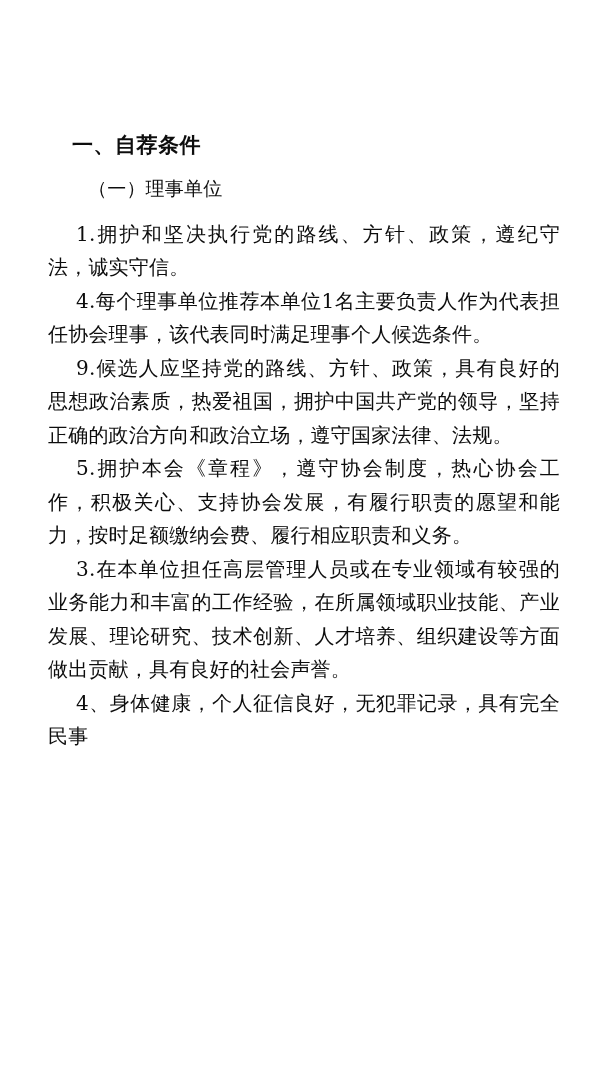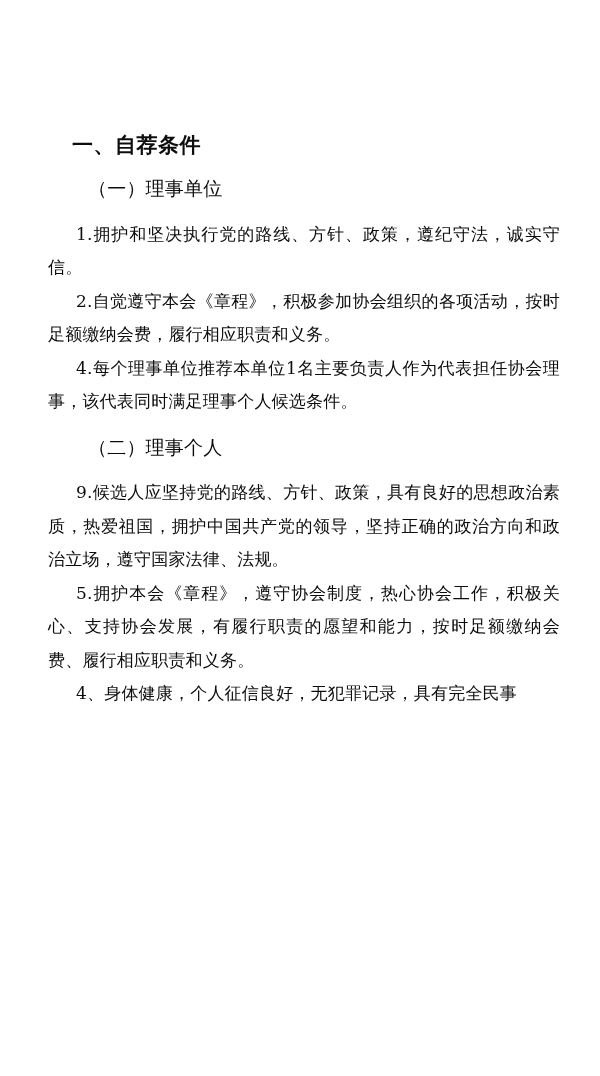--- a/index.html
+++ b/index.html
@@ -23,21 +23,21 @@
   .heading {
     font-family: "DejaVu Sans", "Liberation Sans", sans-serif;
     font-weight: bold;
     font-size: 21px;
     line-height: 30px;
     margin: 0 0 8px 0;
     text-indent: 24px;
     letter-spacing: 0.5px;
   }
   .para {
-    font-size: 17px;
+    font-size: 20px;
     line-height: 33.5px;
     margin: 0;
     text-indent: 28px;
     text-align: justify;
     letter-spacing: 0.2px;
     word-break: break-all;
   }
   .sub {
     font-size: 19px;
     line-height: 33.5px;
@@ -48,21 +48,20 @@
 </style>
 </head>
 <body>
 
 <div class="page">
 
   <h1 class="heading">一、自荐条件</h1>
 
   <p class="sub">（一）理事单位</p>
   <p class="para">1.拥护和坚决执行党的路线、方针、政策，遵纪守法，诚实守信。</p>
-  <p class="para">2.自觉遵守本会《章程》，积极参加协会组织的各项活动，按时足额缴纳会费，履行相应职责和义务。</p>
   <p class="para">4.每个理事单位推荐本单位1名主要负责人作为代表担任协会理事，该代表同时满足理事个人候选条件。</p>
 
-  <p class="sub">（二）理事个人</p>
   <p class="para">9.候选人应坚持党的路线、方针、政策，具有良好的思想政治素质，热爱祖国，拥护中国共产党的领导，坚持正确的政治方向和政治立场，遵守国家法律、法规。</p>
   <p class="para">5.拥护本会《章程》，遵守协会制度，热心协会工作，积极关心、支持协会发展，有履行职责的愿望和能力，按时足额缴纳会费、履行相应职责和义务。</p>
+  <p class="para">3.在本单位担任高层管理人员或在专业领域有较强的业务能力和丰富的工作经验，在所属领域职业技能、产业发展、理论研究、技术创新、人才培养、组织建设等方面做出贡献，具有良好的社会声誉。</p>
   <p class="para">4、身体健康，个人征信良好，无犯罪记录，具有完全民事</p>
 
 </div>
 
 </body></html>

